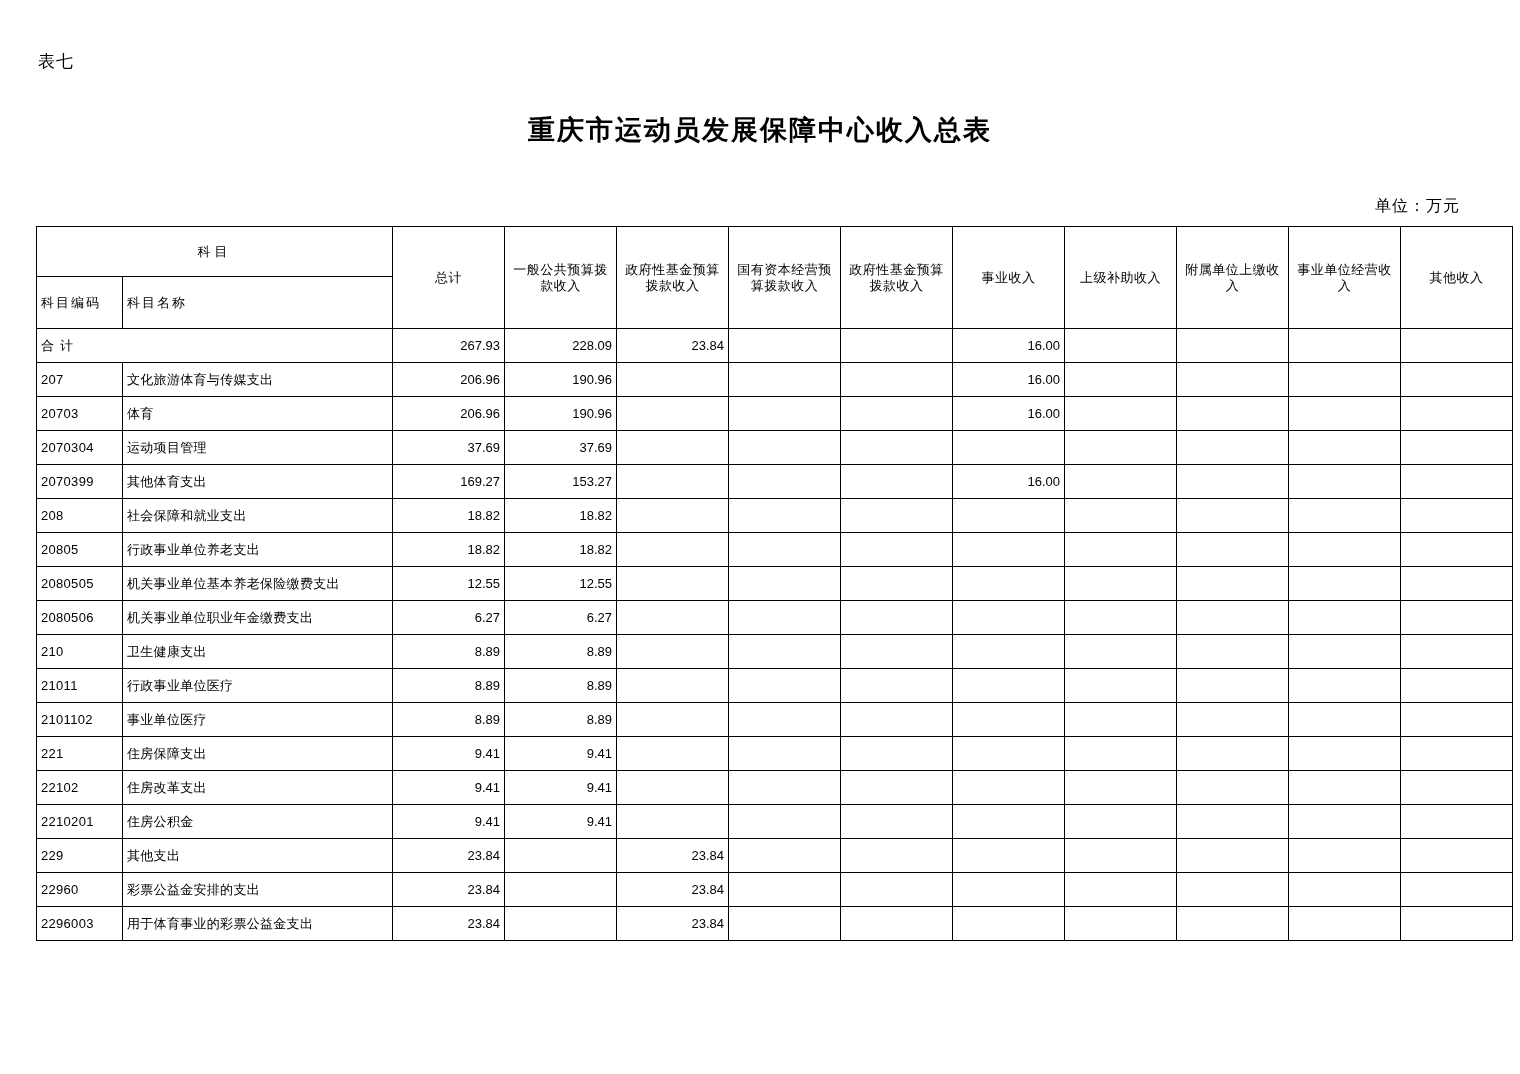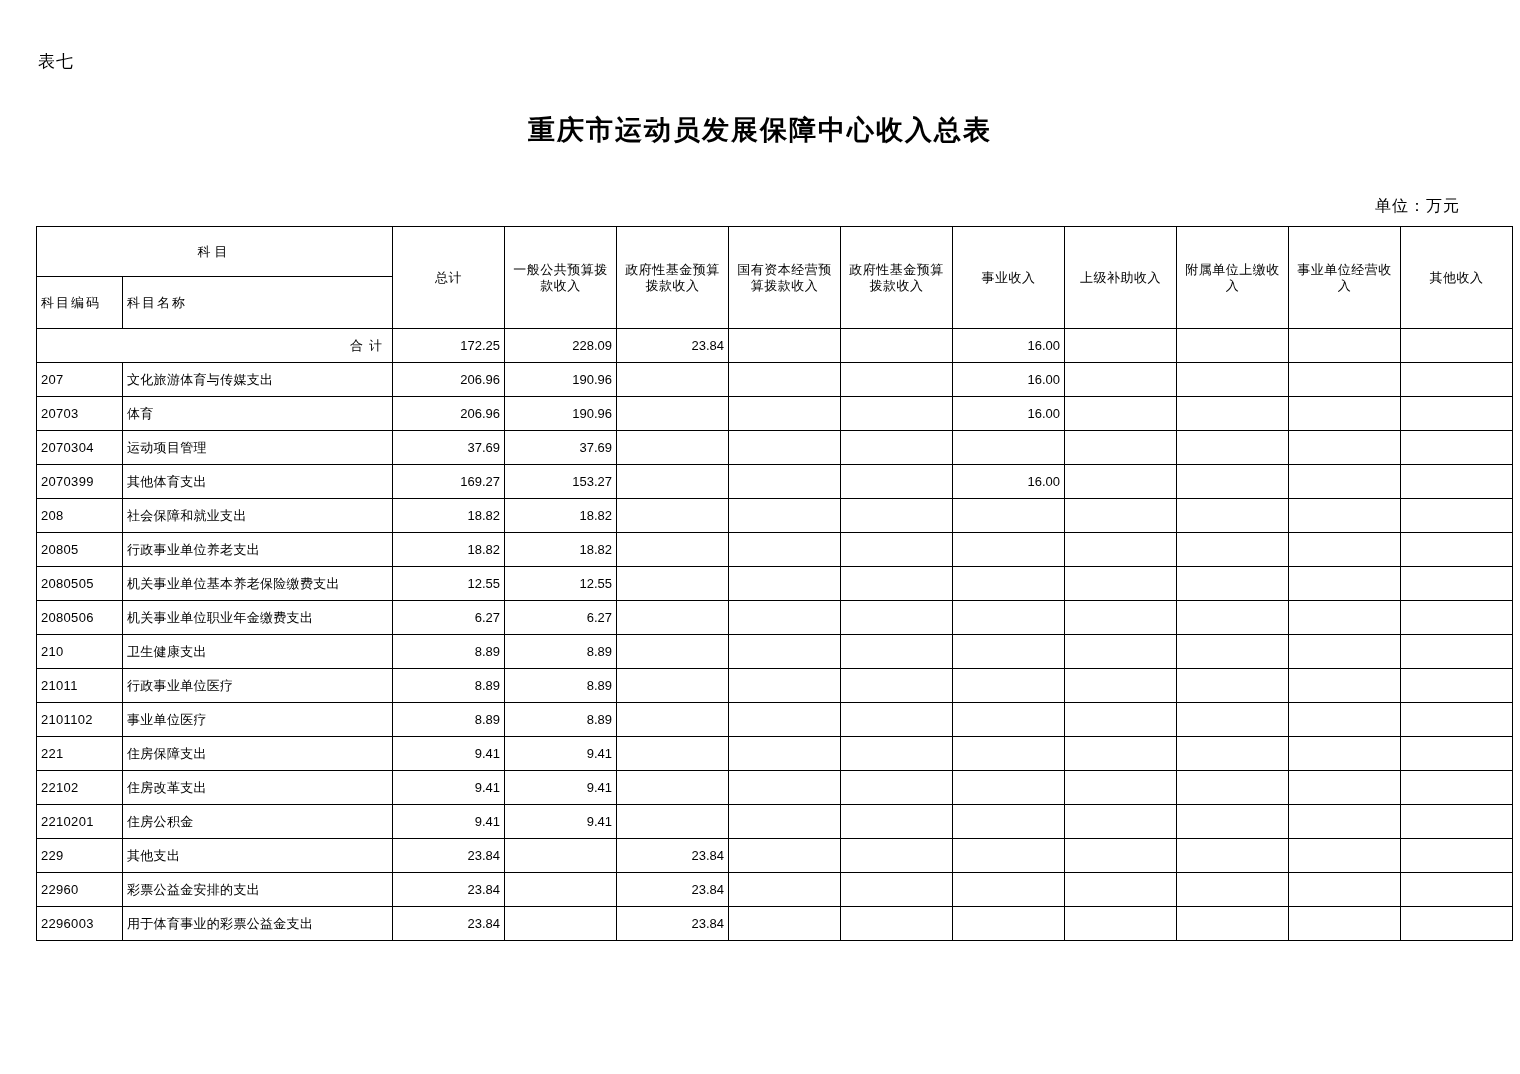--- a/index.html
+++ b/index.html
@@ -102,21 +102,21 @@
     font-size: 13px;
     letter-spacing: 0.3px;
   }
   td.num {
     text-align: right;
     height: 33px;
     font-size: 13px;
     padding-right: 8px;
   }
   td.total-row-label {
-    text-align: right;
+    text-align: left;
     letter-spacing: 6px;
   }
   .ind0 { padding-left: 4px; }
   .ind1 { padding-left: 20px; }
   .ind2 { padding-left: 34px; }
   .nm0 { padding-left: 8px; }
   .nm1 { padding-left: 18px; }
   .nm2 { padding-left: 18px; }
   .col-code { width: 86px; }
   .col-name { width: 270px; }
@@ -164,21 +164,21 @@
           <th class="colhdr" rowspan="2">其他收入</th>
         </tr>
         <tr class="hdr-bot">
           <th class="code-hdr">科目编码</th>
           <th class="name-hdr">科目名称</th>
         </tr>
       </thead>
       <tbody>
         <tr>
           <td class="total-row-label" colspan="2">合计</td>
-          <td class="num">172.25</td>
+          <td class="num">267.93</td>
           <td class="num">228.09</td>
           <td class="num">23.84</td>
           <td class="num"></td>
           <td class="num"></td>
           <td class="num">16.00</td>
           <td class="num"></td>
           <td class="num"></td>
           <td class="num"></td>
           <td class="num"></td>
         </tr>

